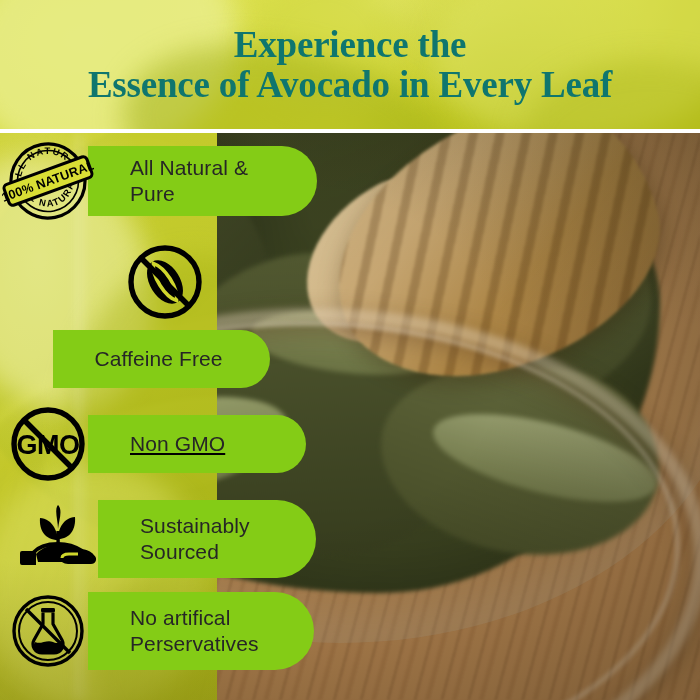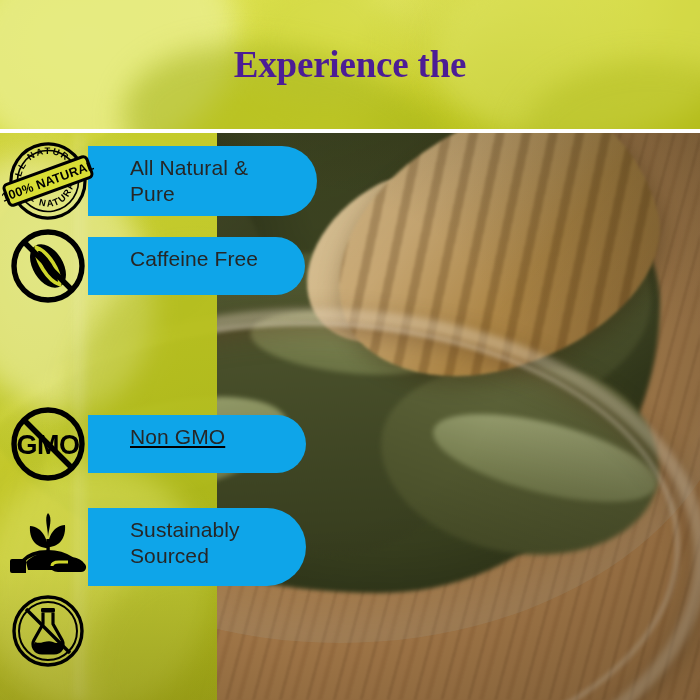--- a/index.html
+++ b/index.html
@@ -57,21 +57,21 @@
     left: 0; top: 0;
     width: 700px;
     height: 129px;
     display: flex;
     flex-direction: column;
     align-items: center;
     justify-content: center;
     text-align: center;
     font-family: "Liberation Serif", serif;
     font-weight: bold;
-    color: #4c1d95;
+    color: #0f766e;
     line-height: 1.06;
     letter-spacing: -0.2px;
   }
   #headline-line1 { font-size: 37px; display: block; }
   #headline-line2 { font-size: 37px; display: block; white-space: nowrap; }
 
   
   #photo {
     position: absolute;
     left: 0; top: 133px;
@@ -267,68 +267,69 @@
     height: 92px;
     flex: 0 0 96px;
     display: flex;
     align-items: center;
     justify-content: center;
     z-index: 4;
   }
   .pill {
     position: relative;
     margin-left: -8px;
-    background: #0ea5e9;
+    background: #84cc16;
     border-radius: 0 46px 46px 0;
     padding: 9px 22px 9px 42px;
     min-height: 58px;
     display: flex;
-    align-items: flex-start;
+    align-items: center;
     box-sizing: border-box;
     z-index: 2;
   }
   .pill-text {
     font-family: "Liberation Sans", sans-serif;
     font-size: 21px;
     color: #262626;
     line-height: 1.22;
     letter-spacing: 0.1px;
     white-space: pre-line;
   }
 
   
   #row-0 { top: 2px; }
   #row-0 .pill { width: 229px; }
-  #row-1 { top: 87px; }
+  #row-1 { top: 101px; flex-direction: column; }
   #row-1 .pill { width: 217px; }
   #row-2 { top: 176px; }
   #row-2 .pill { width: 226px; }
   #row-3 { top: 265px; }
   #row-3 .pill { width: 218px; text-decoration: underline; }
-  #row-4 { top: 368px; }
+  #row-4 { top: 360px; padding-left: 10px; }
   #row-4 .pill { width: 218px; min-height: 78px; }
   #row-5 { top: 452px; }
   #row-5 .pill { width: 226px; min-height: 78px; }
 
   svg { display: block; }
 </style>
 </head>
 <body>
 
 <div id="poster">
 
   <div id="headline-banner">
     <div class="blurshape bs1"></div>
     <div class="blurshape bs3"></div>
     <div class="blurshape bs5"></div>
     <div class="blurshape bs2"></div>
     <div class="blurshape bs4"></div>
   </div>
   <div id="headline-text">
     <span id="headline-line1">Experience the</span>
+    <span id="headline-line2">Essence of Avocado in Every Leaf</span>
   </div>
 
   <div id="photo">
     <div id="wood-bg"></div>
     <div id="wood-grain"></div>
     <div id="bowl"></div>
     <div id="leafmass"></div>
     <div class="leaf-green lg1"></div>
     <div class="leaf-green lg3"></div>
     <div class="leaf-green lg2"></div>
@@ -444,16 +445,20 @@
           <circle cx="41" cy="41" r="29" fill="none" stroke="#000" stroke-width="2"></circle>
 
           <rect x="34" y="18" width="14" height="4.5" rx="1.4" fill="#000"></rect>
           <path d="M 36 22.5 L 36 34 L 27 50 C 24 56, 28 63, 35 63 L 47 63
                    C 54 63, 58 56, 55 50 L 46 34 L 46 22.5" fill="none" stroke="#000" stroke-width="3.2" stroke-linejoin="round"></path>
           <path d="M 28.5 52 C 33 55, 40 49, 46 52 C 50 54, 52 53, 53.5 51
                    L 55 54 C 57 59, 53 63, 47 63 L 35 63 C 29 63, 25 59, 27 54 Z" fill="#000"></path>
           <line x1="19" y1="19" x2="63" y2="63" stroke="#000" stroke-width="3.4"></line>
         </svg>
       </div>
+      <div class="pill">
+        <span class="pill-text">No artifical
+Perservatives</span>
+      </div>
     </div>
 
   </div>
 </div>
 
 </body></html>

